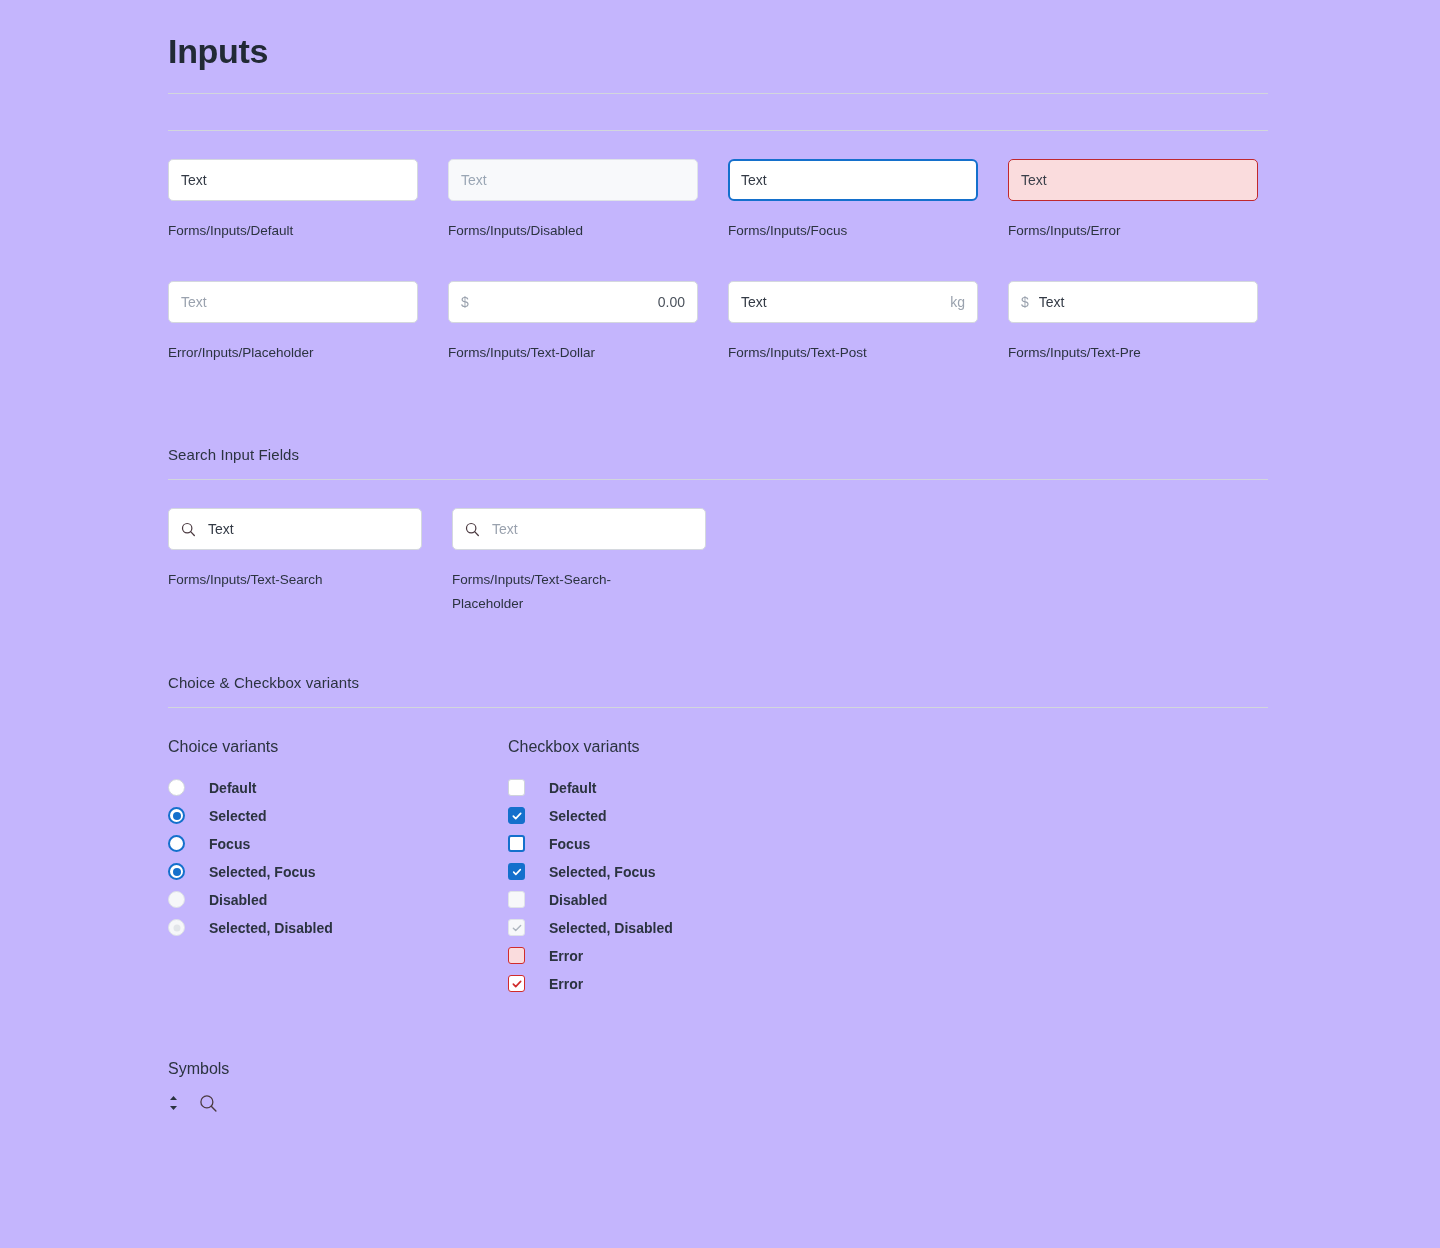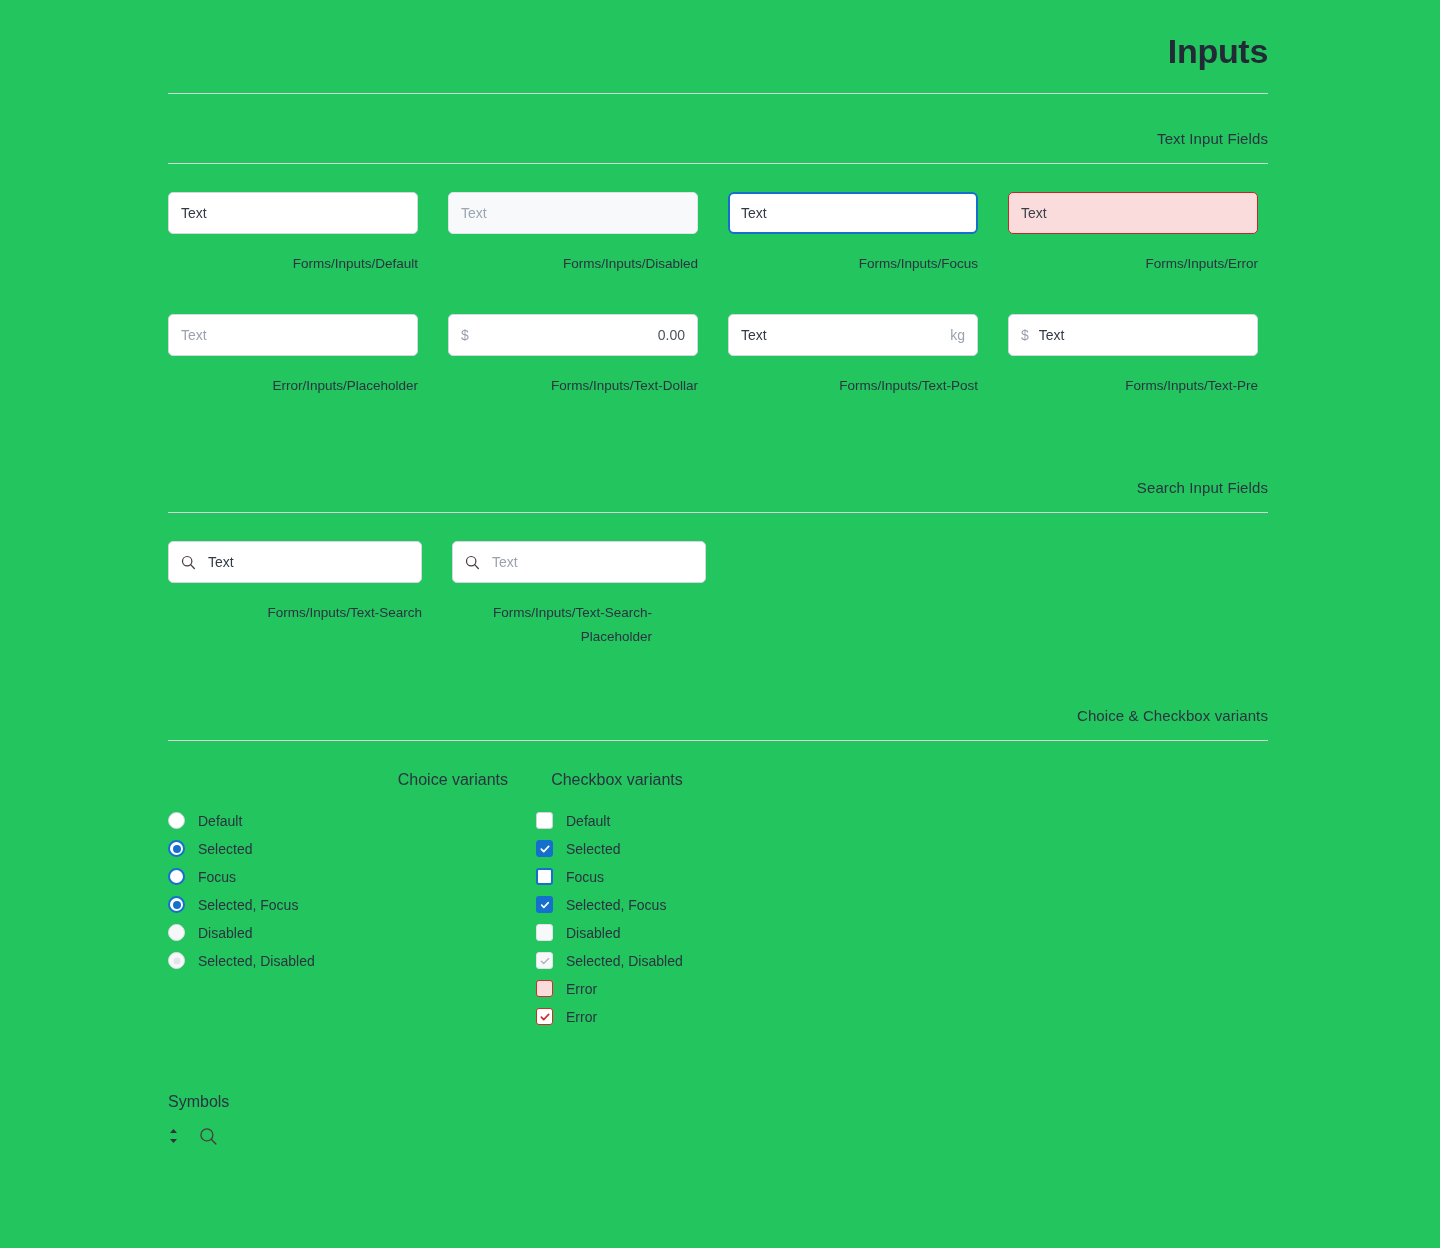--- a/index.html
+++ b/index.html
@@ -3,21 +3,21 @@
 <meta charset="utf-8">
 <style>
   * { box-sizing: border-box; }
   html, body {
     margin: 0; padding: 0;
     width: 1440px; height: 1248px;
     background: #eceef1;
     font-family: "Liberation Sans", sans-serif;
     -webkit-font-smoothing: antialiased;
   }
-  .page { width: 1440px; height: 1248px; position: relative; background: #22c55e; text-align: right; }
+  .page { width: 1440px; height: 1248px; position: relative; background: #c4b5fd; }
   .wrap { position: absolute; left: 168px; top: 0; width: 1100px; }
 
   
   .page-title {
     font-size: 34px; font-weight: 700; color: #222a35;
     letter-spacing: -0.3px; margin: 0; padding-top: 32px;
   }
   .title-rule {
     margin-top: 22px; height: 1px; background: #d2d6dc; width: 1100px;
   }
@@ -65,25 +65,25 @@
   .field .sicon { margin-right: 12px; display: flex; align-items: center; }
 
   .caption {
     margin-top: 18px; font-size: 13.5px; color: #2b3340;
     line-height: 1.75; width: 250px;
   }
 
   .row2 { margin-top: 38px; }
 
   
-  .cols { display: flex; gap: 28px; }
+  .cols { display: flex; }
   .col-a { width: 340px; }
   .sub-head { font-size: 16px; color: #2b3340; margin-bottom: 18px; }
   .opt { display: flex; align-items: center; height: 28px; font-size: 14px; color: #2b3340; }
-  .opt .lbl { margin-left: 13px; }
+  .opt .lbl { margin-left: 24px; font-weight: bold; }
 
   
   .radio { width: 17px; height: 17px; border-radius: 50%; flex: 0 0 17px;
            position: relative; border: 1px solid #cfd4db; background: #ffffff; }
   .radio.sel { border: 2px solid #1470cc; background: #fff; }
   .radio.sel::after { content:""; position:absolute; left:50%; top:50%;
       width: 8px; height: 8px; border-radius:50%; background:#1470cc;
       transform: translate(-50%,-50%); }
   .radio.foc { border: 2.5px solid #1470cc; background: #fff; }
   .radio.dis { border: 1px solid #dde1e6; background: #f6f7f9; }
@@ -114,21 +114,20 @@
 </head>
 <body>
 
 <div class="page">
   <div class="wrap">
 
     <h1 class="page-title">Inputs</h1>
     <div class="title-rule"></div>
 
     <div class="section" style="margin-top:36px;">
-      <div class="section-head">Text Input Fields</div>
       <div class="section-rule"></div>
 
       <div class="grid" style="margin-top:28px;">
 
         <div class="cell">
           <div class="field">
             <span class="val">Text</span>
           </div>
           <div class="caption">Forms/Inputs/Default</div>
         </div>

